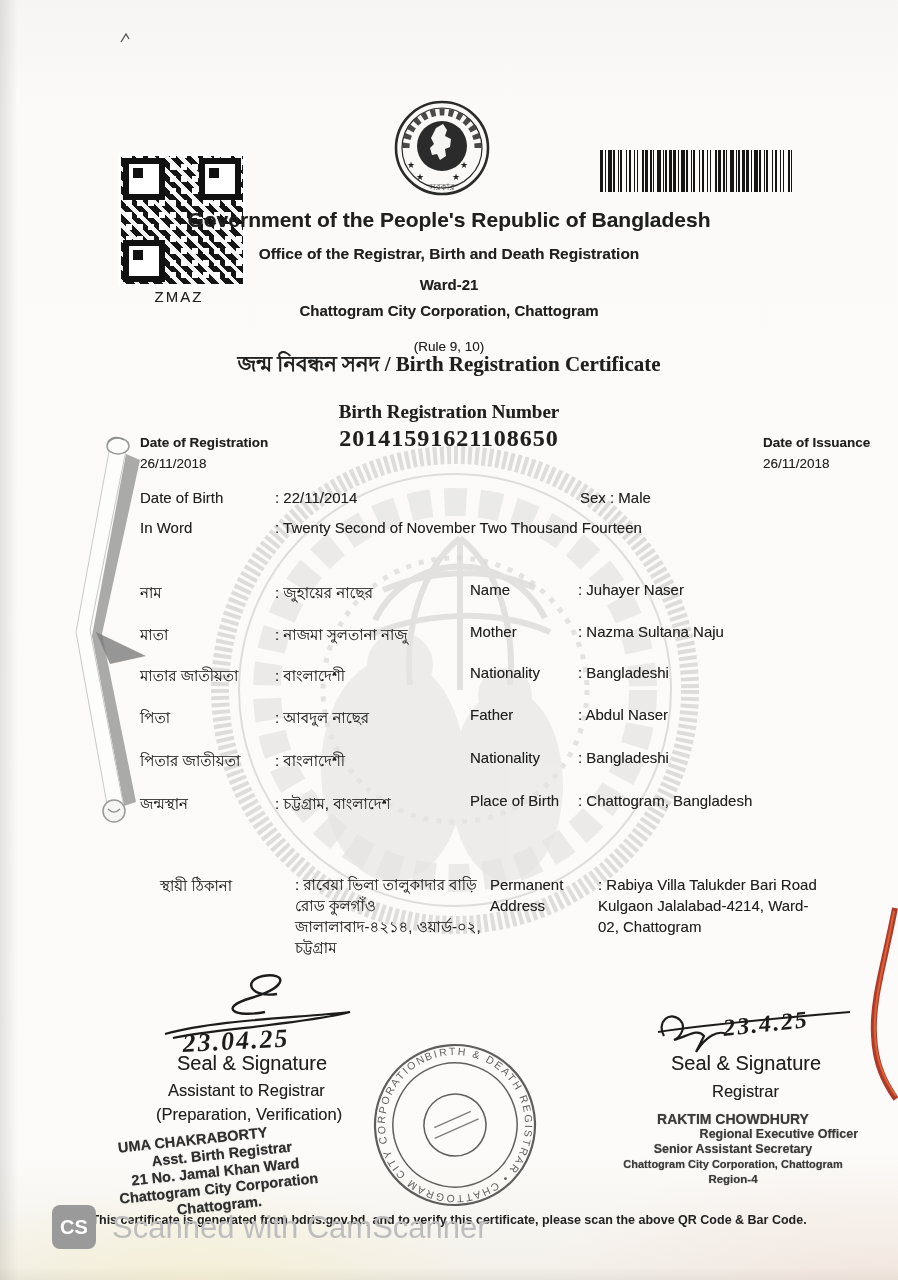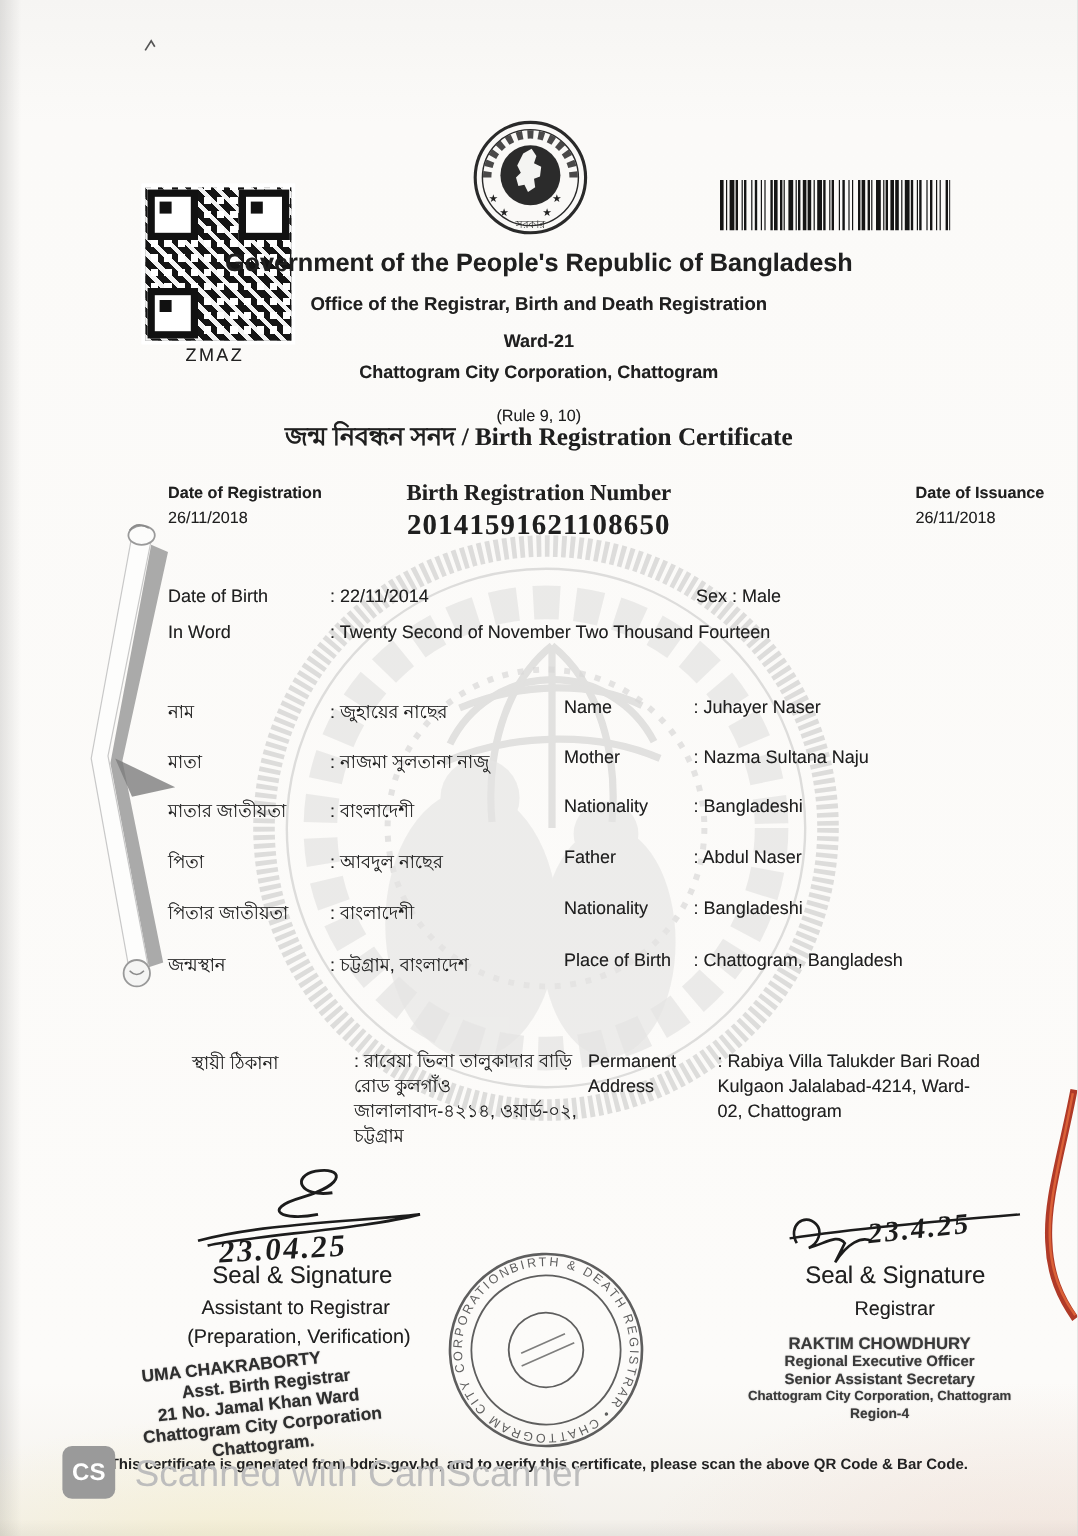--- a/index.html
+++ b/index.html
@@ -30,21 +30,21 @@
   .finder{position:absolute;width:30px;height:30px;border:6px solid #111;background:#fff;}
   .finder::after{content:"";position:absolute;left:4px;top:4px;width:10px;height:10px;background:#111;}
   .qr-label{font-size:15px;letter-spacing:2px;color:#222;}
 
   .hdr1{font-size:21px;font-weight:700;}
   .hdr2{font-size:15.5px;font-weight:700;}
   .hdr3{font-size:15px;font-weight:700;}
   .hdr4{font-size:13.5px;font-weight:500;margin-top:12px;}
   .title{font-size:21px;font-weight:700;}
 
-  .reg-label{font-size:13.5px;font-weight:700;}
+  .reg-label{font-size:13.5px;font-weight:700;margin-top:32px;}
   .reg-value{font-size:13.5px;font-weight:500;margin-top:6px;}
   .brn-label{font-size:19px;font-weight:700;}
   .brn-number{font-size:24px;font-weight:700;letter-spacing:1px;margin-top:2px;}
 
   .frow{position:absolute;left:140px;width:740px;height:22px;font-size:15px;}
   .frow .bnl{position:absolute;left:0;top:0;font-weight:500;}
   .frow .bnv{position:absolute;left:135px;top:0;}
   .frow .enl{position:absolute;left:330px;top:0;}
   .frow .env{position:absolute;left:438px;top:0;}
 
@@ -221,21 +221,21 @@
 
   <svg class="abs" style="left:650px;top:1002px;" width="210" height="56" viewBox="0 0 210 56">
     <path d="M14,34 c-8,-14 6,-26 16,-16 c6,6 2,16 -6,20 c14,-4 24,-12 30,-4 l-8,16 c10,-16 22,-22 30,-18" fill="none" stroke="#1c1c1c" stroke-width="2.2"></path>
     <path d="M8,30 C60,22 130,16 200,10" fill="none" stroke="#1c1c1c" stroke-width="2"></path>
     <text x="74" y="34" font-size="24" font-family="Liberation Serif, serif" font-style="italic" font-weight="700" fill="#1c1c1c" transform="rotate(-6 74 34)" letter-spacing="2">23.4.25</text>
   </svg>
   <div class="abs ctr sig-caption soft" style="top:1052px;left:297px;width:898px;">Seal &amp; Signature</div>
   <div class="abs sig-sub soft" style="left:712px;top:1082px;">Registrar</div>
   <div class="abs stamp-right" style="left:608px;top:1112px;width:250px;">
     <div style="font-size:14px;">RAKTIM CHOWDHURY</div>
-    <div style="font-size:12.5px;">Regional Executive Officer</div>
+    <div style="font-size:12.5px;text-align:right;">Regional Executive Officer</div>
     <div style="font-size:12.5px;">Senior Assistant Secretary</div>
     <div style="font-size:11px;">Chattogram City Corporation, Chattogram</div>
     <div style="font-size:11.5px;">Region-4</div>
   </div>
 
   <svg class="abs" style="left:365px;top:1035px;" width="180" height="180" viewBox="0 0 180 180">
     <g transform="rotate(-24 90 90)" opacity=".78" fill="none" stroke="#333">
       <circle cx="90" cy="90" r="80" stroke-width="2.2"></circle>
       <circle cx="90" cy="90" r="62" stroke-width="1.5"></circle>
       <circle cx="90" cy="90" r="31" stroke-width="1.5"></circle>

